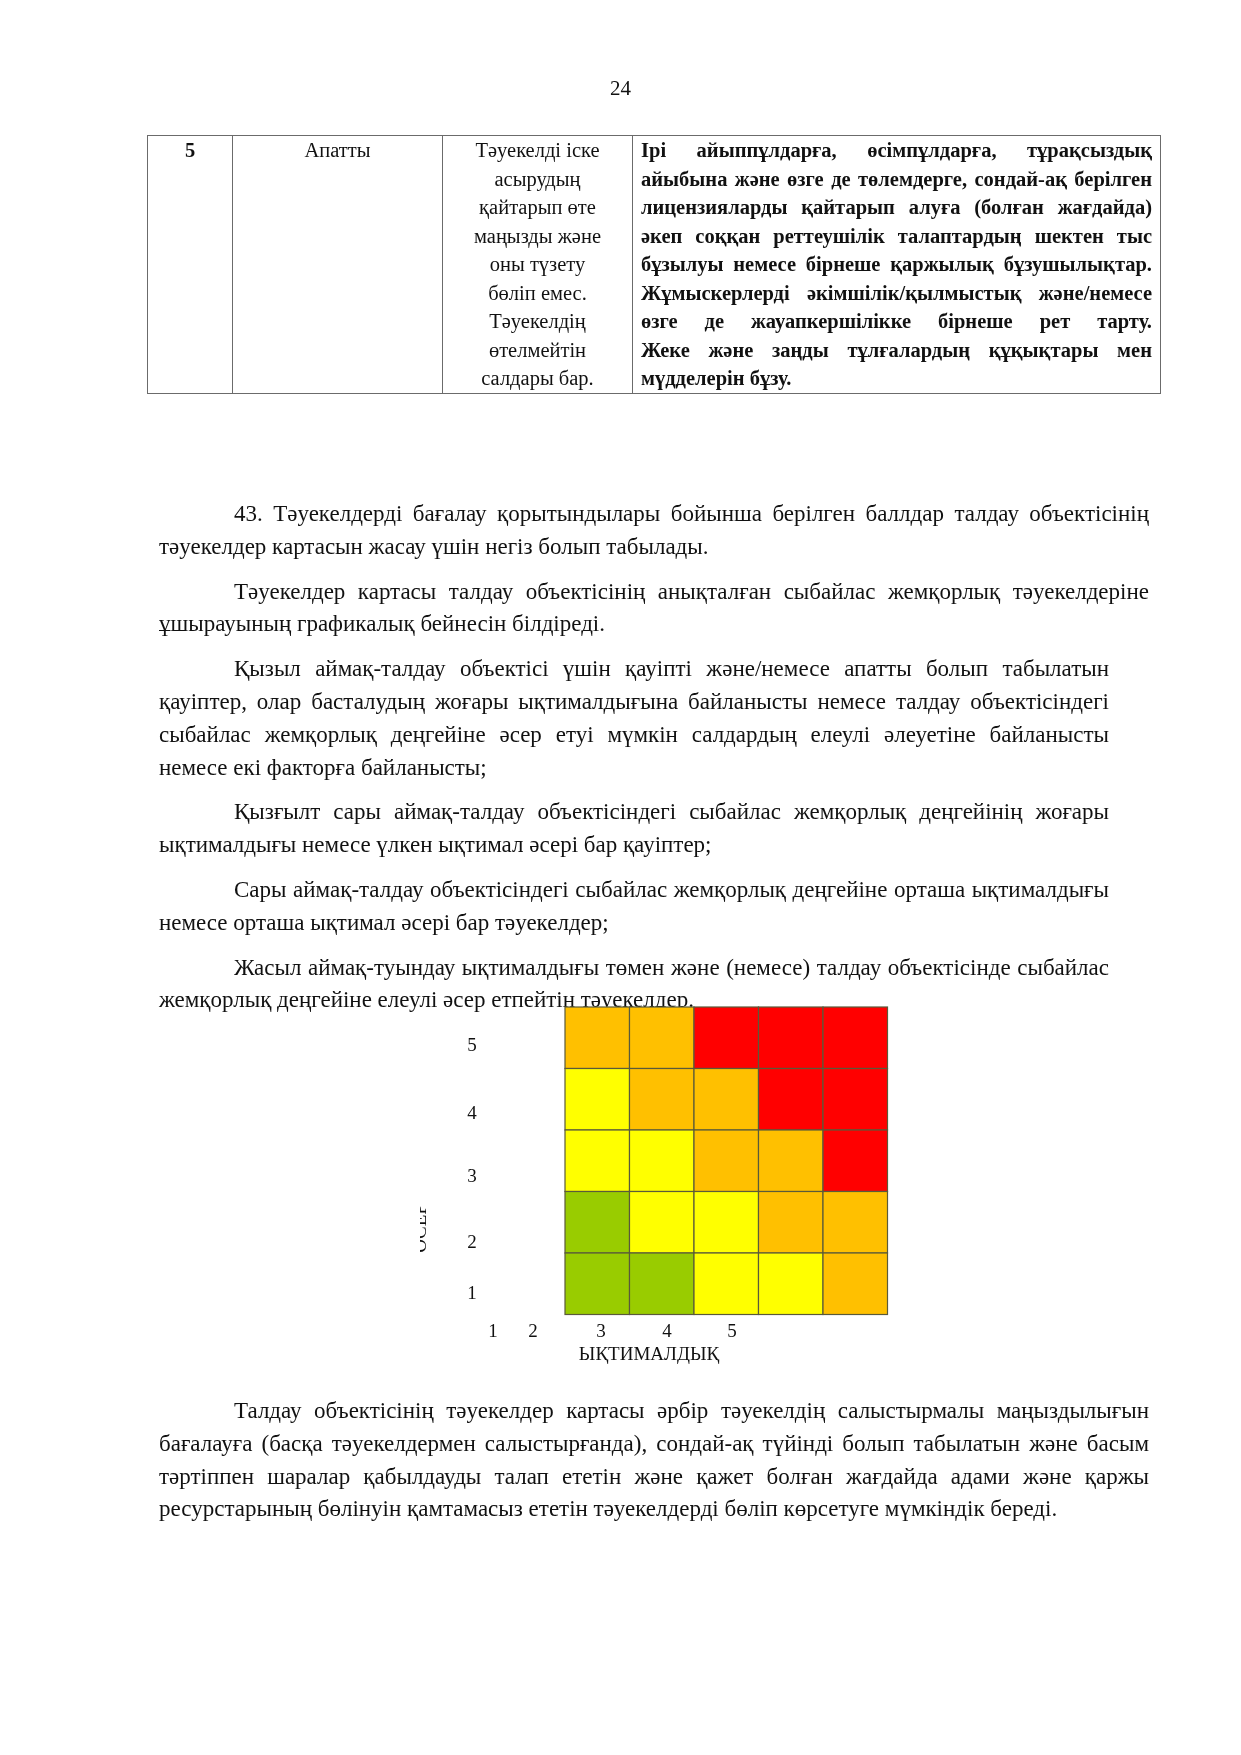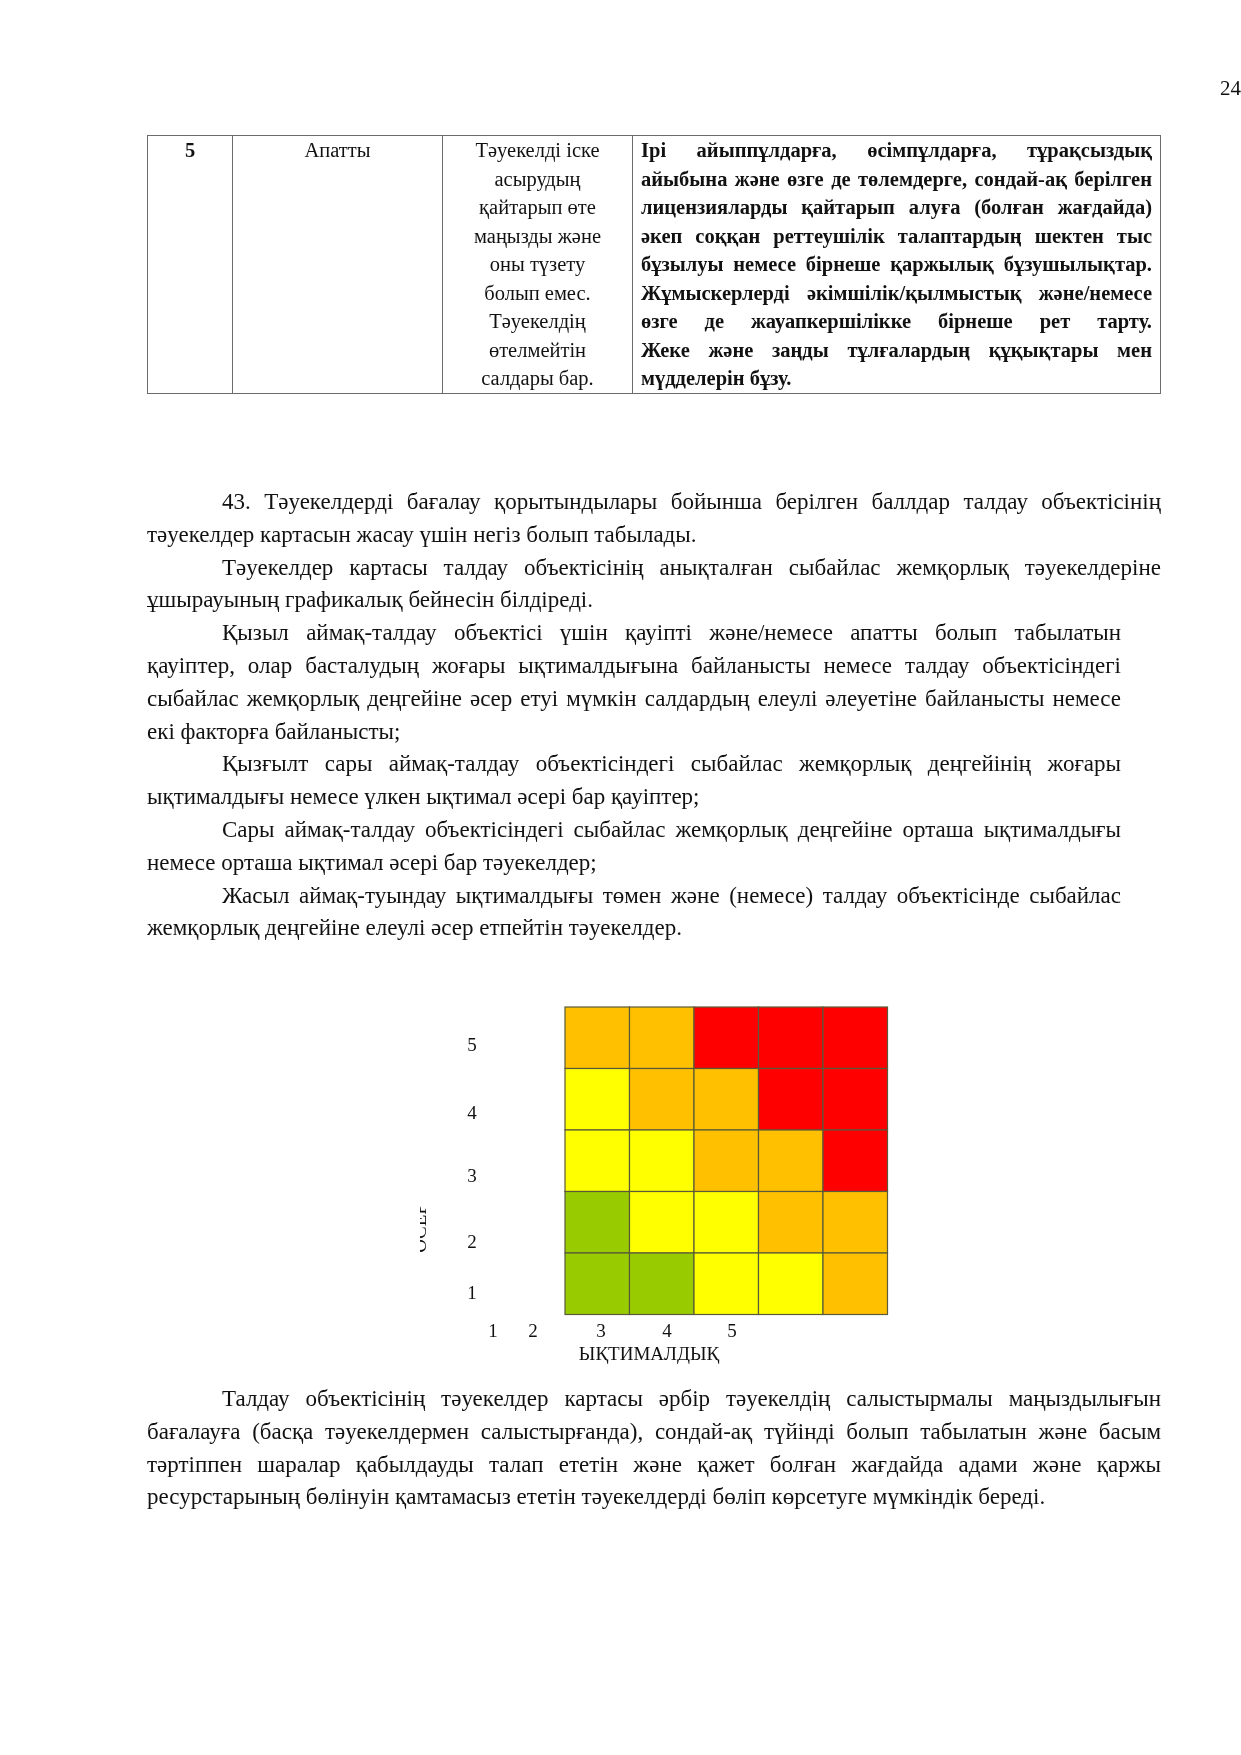--- a/index.html
+++ b/index.html
@@ -2,41 +2,41 @@
 <html><head>
 <meta charset="utf-8">
 <style>
   html, body { margin: 0; padding: 0; background: #ffffff; }
   body {
     width: 1241px; height: 1755px; position: relative; overflow: hidden;
     font-family: "Liberation Serif", "DejaVu Serif", serif; color: #111;
   }
   .page-num {
     position: absolute; left: 0; width: 1241px; top: 76px;
-    text-align: right; font-size: 21px;
+    text-align: center; font-size: 21px;
   }
   table.risk-table {
     position: absolute; left: 147px; top: 135px; width: 1014px;
     border-collapse: collapse; font-size: 20.5px; line-height: 28.5px;
   }
   table.risk-table td {
     border: 1.5px solid #6b6b6b; vertical-align: top; padding: 0 8px;
   }
   td.c1 { width: 68px; text-align: center; font-weight: bold; }
   td.c2 { width: 193px; text-align: center; }
   td.c3 { width: 173px; text-align: center; }
   td.c4 { text-align: justify; font-weight: bold; }
   .c4 p { margin: 0; text-align: justify; text-align-last: justify; }
   .c4 p.last { text-align-last: left; }
   .c3 div { white-space: nowrap; }
   .body-text {
     position: absolute; left: 147px; width: 1014px;
     font-size: 23px; line-height: 32.8px;
   }
-  .body-text p { margin: 0; text-indent: 75px; text-align: justify; }
+  .body-text p { margin: 12px; text-indent: 75px; text-align: justify; }
   #para-block-1 { top: 486px; }
   #para-block-2 { top: 1383px; }
   .narrow { padding-right: 40px; }
   .chart-wrap { position: absolute; left: 420px; top: 995px; width: 480px; height: 380px; }
   .chart-wrap svg { position: absolute; left: 0; top: 0; }
   svg text { font-family: "Liberation Serif", "DejaVu Serif", serif; fill: #111; }
 </style>
 </head>
 <body>
 
@@ -46,21 +46,21 @@
   <tbody>
       <tr>
     <td class="c1">5</td>
     <td class="c2">Апатты</td>
     <td class="c3">
       <div>Тәуекелді іске</div>
       <div>асырудың</div>
       <div>қайтарып өте</div>
       <div>маңызды және</div>
       <div>оны түзету</div>
-      <div>болып емес.</div>
+      <div>бөліп емес.</div>
       <div>Тәуекелдің</div>
       <div>өтелмейтін</div>
       <div>салдары бар.</div>
     </td>
     <td class="c4">
       <p>Ірі айыппұлдарға, өсімпұлдарға, тұрақсыздық айыбына және өзге де төлемдерге, сондай-ақ берілген лицензияларды қайтарып алуға (болған жағдайда) әкеп соққан реттеушілік талаптардың шектен тыс бұзылуы немесе бірнеше қаржылық бұзушылықтар.</p>
       <p>Жұмыскерлерді әкімшілік/қылмыстық және/немесе өзге де жауапкершілікке бірнеше рет тарту.</p>
       <p class="last">Жеке және заңды тұлғалардың құқықтары мен мүдделерін бұзу.</p>
     </td>
   </tr>

